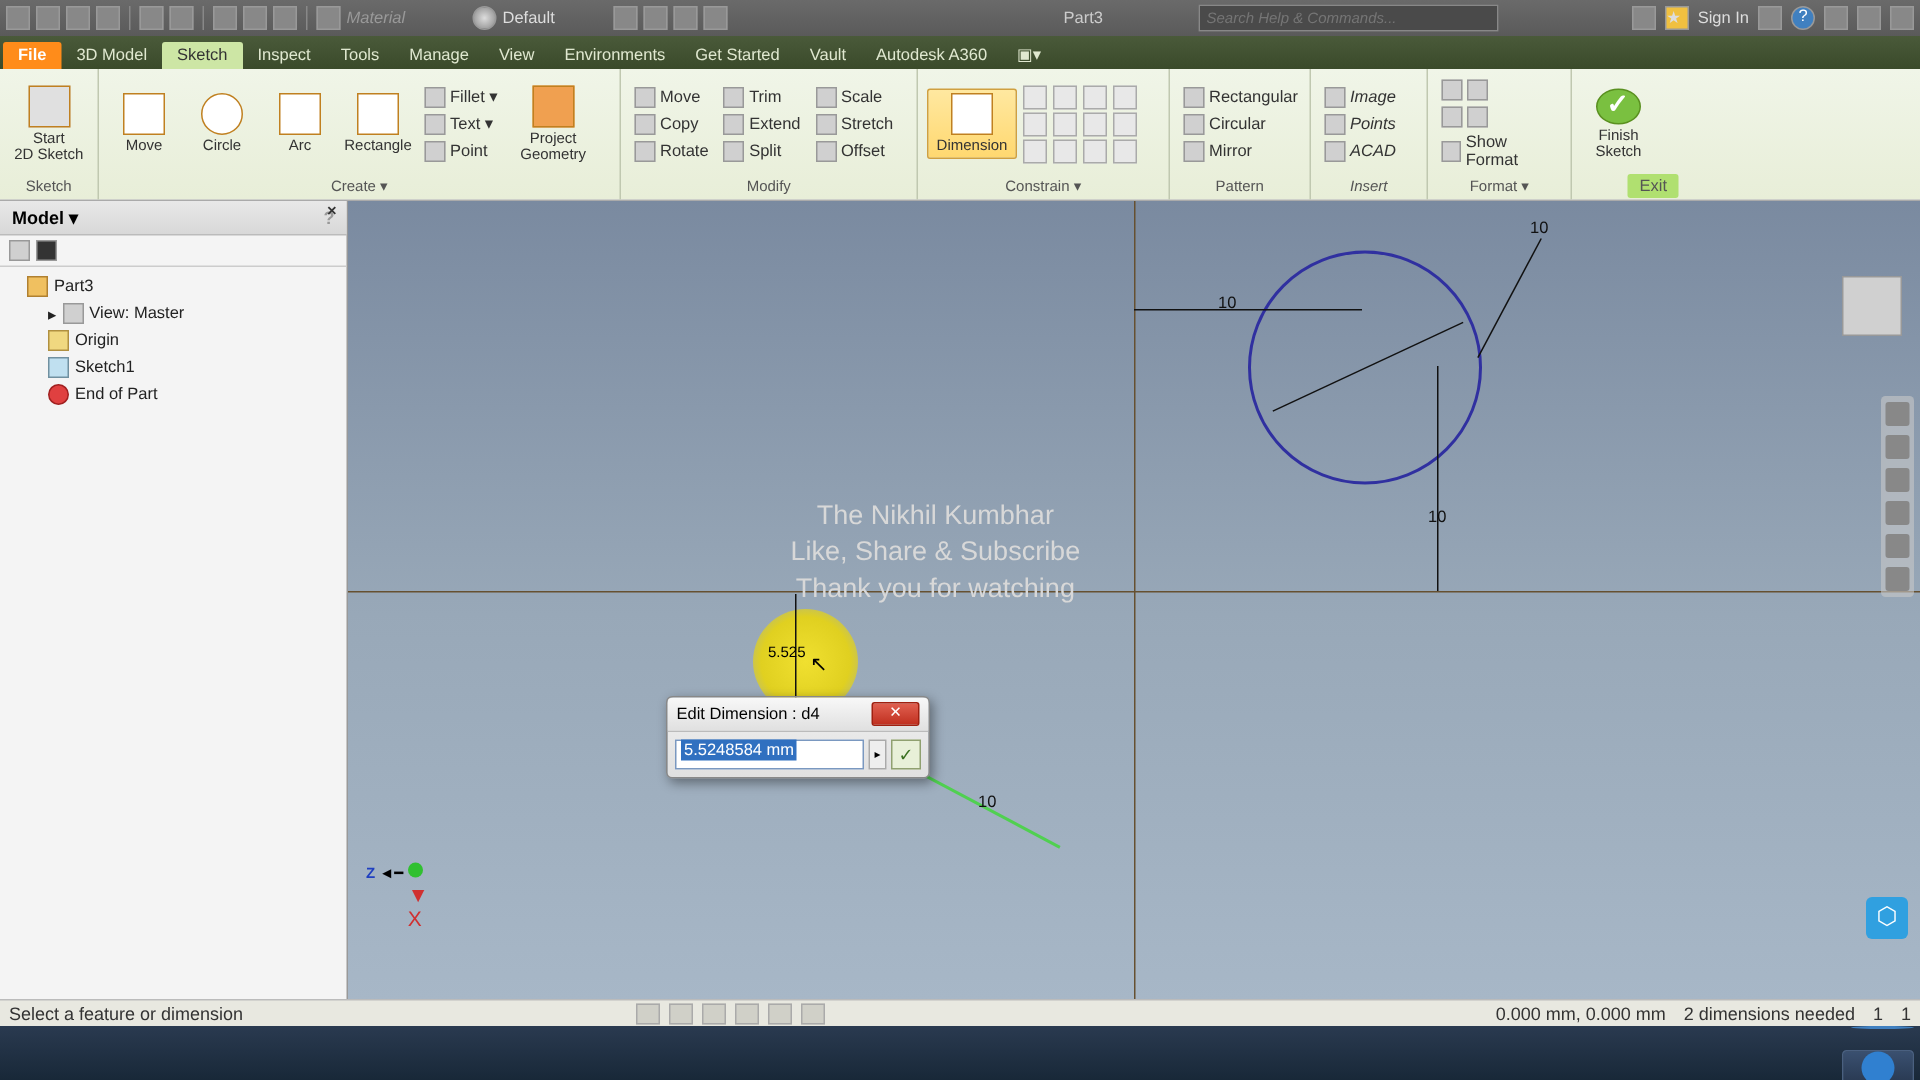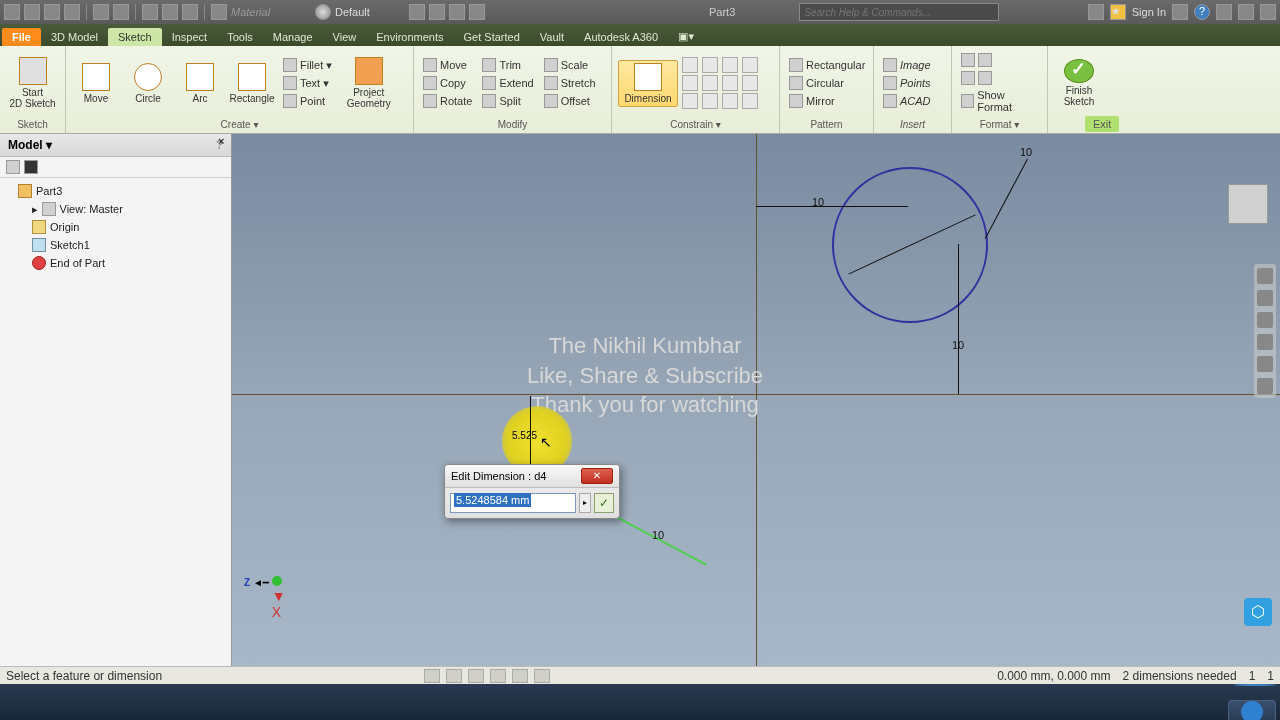--- a/index.html
+++ b/index.html
@@ -55,21 +55,21 @@
 
 
 .canvas { flex: 1; position: relative; background: linear-gradient(#7a8aa0 0%, #98a8b8 50%, #a8b8c8 100%); overflow: hidden; }
 .axis-h { position: absolute; top: 260px; left: 0; right: 0; height: 1px; background: #665030; }
 .axis-v { position: absolute; left: 524px; top: 0; bottom: 0; width: 1px; background: #665030; }
 .circle-shape { position: absolute; left: 600px; top: 33px; width: 156px; height: 156px; border: 2px solid #3030a0; border-radius: 50%; }
 .dim-label { position: absolute; font-size: 11px; color: #111; background: transparent; }
 .dim-line-h { position: absolute; height: 1px; background: #111; }
 .dim-line-v { position: absolute; width: 1px; background: #111; }
 .green-line { position: absolute; width: 200px; height: 2px; background: #50d050; transform-origin: left center; }
-.watermark { position: absolute; left: 295px; top: 197px; color: #d8d8d8; font-size: 22px; text-align: center; line-height: 1.35; }
+.watermark { position: absolute; left: 295px; top: 197px; color: #d8d8d8; font-size: 18px; text-align: center; line-height: 1.35; }
 .highlight { position: absolute; left: 270px; top: 272px; width: 70px; height: 70px; background: radial-gradient(circle, #f0e030 0%, #e0d020 60%, rgba(224,208,32,0) 100%); border-radius: 50%; }
 .cursor { position: absolute; left: 308px; top: 300px; font-size: 14px; color: #000; }
 .tiny-dim { position: absolute; font-size: 10px; color: #000; }
 
 
 .dialog { position: absolute; left: 212px; top: 330px; width: 176px; background: linear-gradient(#f0f0f0,#e0e0e0); border: 1px solid #888; border-radius: 4px; box-shadow: 2px 3px 8px rgba(0,0,0,0.4); }
 .dialog-title { background: linear-gradient(#f8f8f8,#e0e0e0); padding: 3px 6px; font-size: 11px; border-bottom: 1px solid #bbb; display: flex; justify-content: space-between; align-items: center; border-radius: 4px 4px 0 0;}
 .dlg-close { width: 32px; height: 16px; background: linear-gradient(#e06050,#c03020); color: #fff; font-size: 10px; text-align: center; border-radius: 2px; border: 1px solid #a02010; line-height: 14px;}
 .dialog-body { padding: 5px; display: flex; gap: 3px; align-items: center; }
 .dlg-input { flex: 1; height: 20px; border: 1px solid #7a98c0; background: #fff; font-size: 11px; padding: 0 3px; position: relative; }

